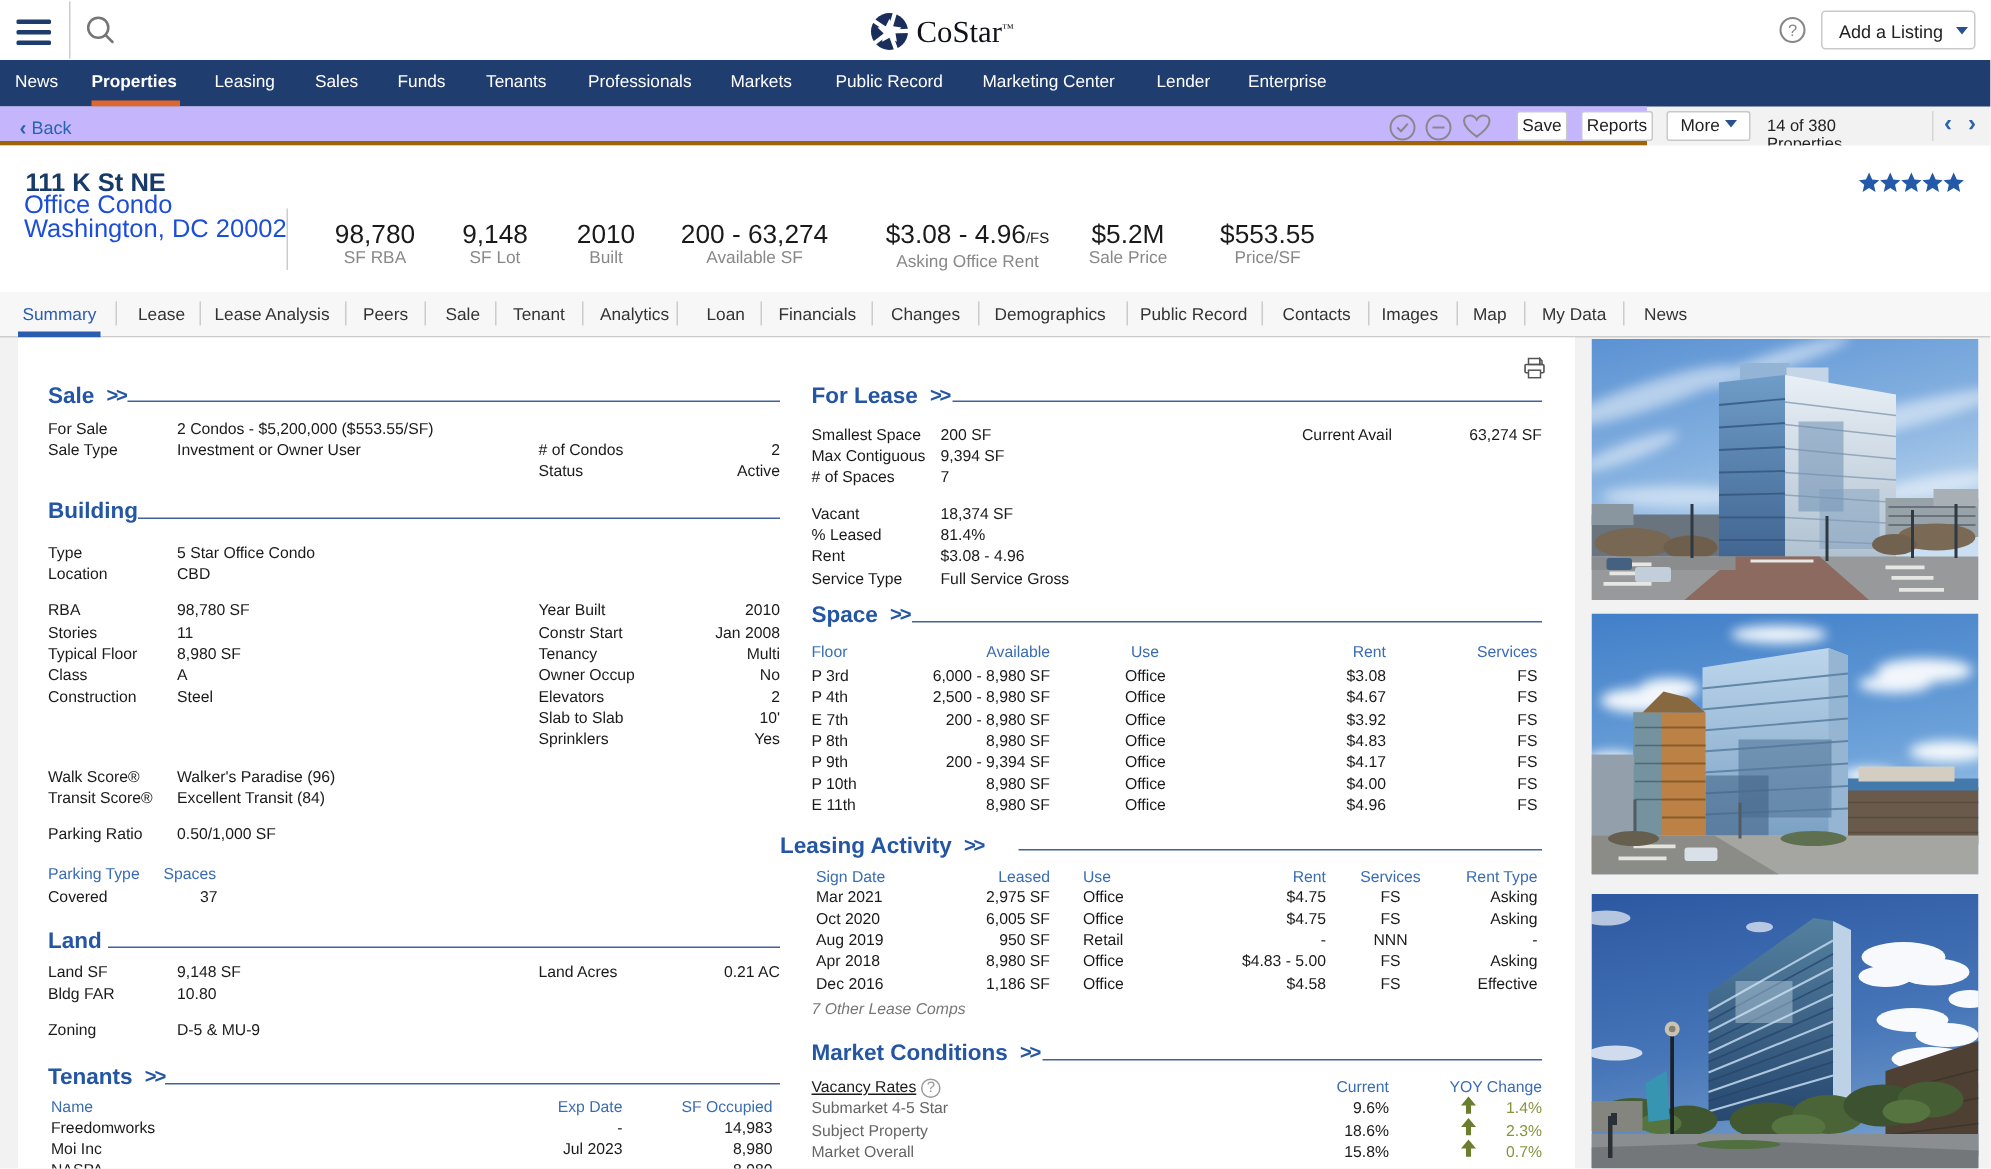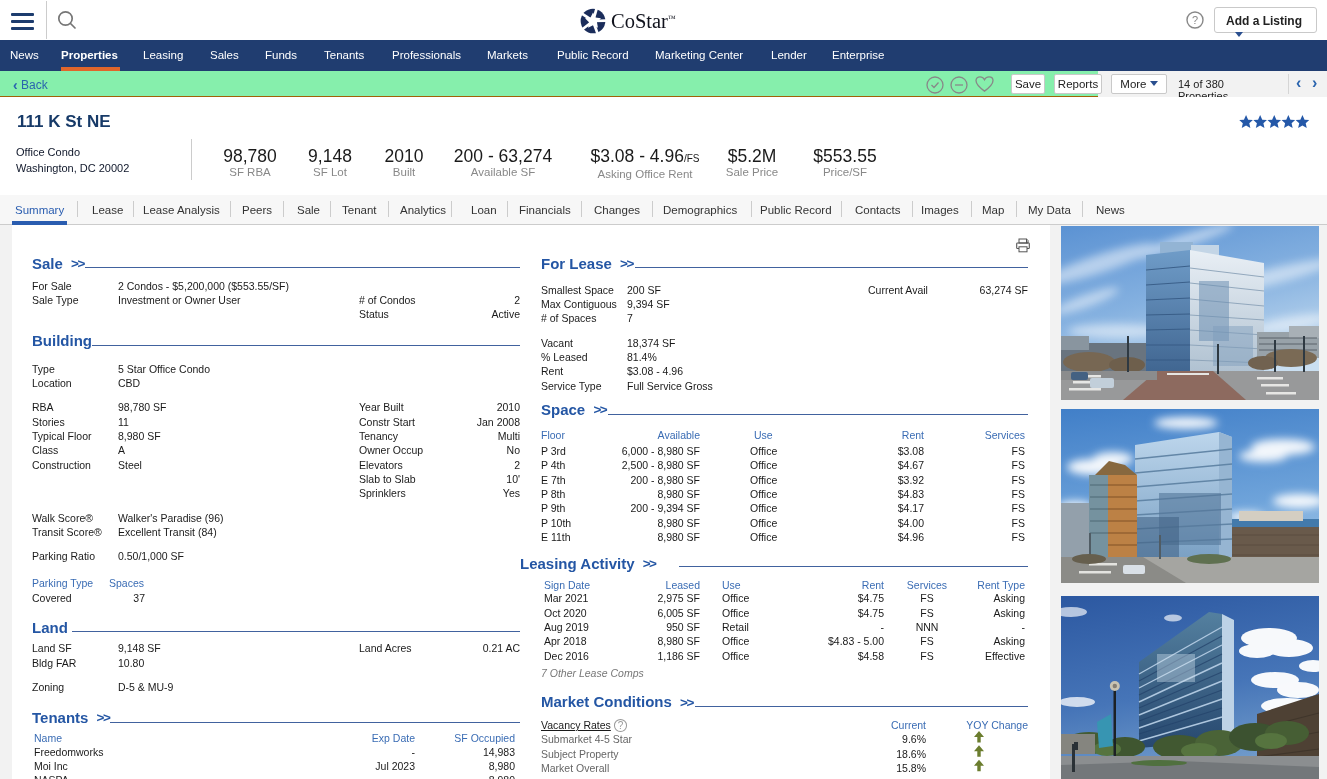--- a/index.html
+++ b/index.html
@@ -5,40 +5,40 @@
 * { margin:0; padding:0; box-sizing:border-box; }
 html,body { width:1327px; height:779px; overflow:hidden; }
 body { font-family:"Liberation Sans", sans-serif; background:#f2f2f2; position:relative; }
 .abs { position:absolute; }
 
 
 #topbar { position:absolute; left:0; top:0; width:1327px; height:40px; background:#fff; }
 #topbar .vdiv { position:absolute; left:46px; top:1px; width:1px; height:38px; background:#ccc; }
 .hamb { position:absolute; left:11px; top:13px; width:23px; height:18px; }
 .hamb div { height:3px; background:#1d3c6e; margin-bottom:4px; border-radius:1px; }
-#addlisting { position:absolute; right:10px; top:7px; width:103px; height:26px; border:1px solid #c9c9c9; border-radius:3px; background:#fff; font-size:12px; color:#222; text-align:left; padding:6px 0 0 11px;font-weight:bold; }
+#addlisting { position:absolute; right:10px; top:7px; width:103px; height:26px; border:1px solid #c9c9c9; border-radius:3px; background:#fff; font-size:12px; color:#222; text-align:left; padding:6px 0 0 11px; }
 #addlisting .caret { display:inline-block; margin-left:9px; vertical-align:2px; width:0; height:0; border-left:4px solid transparent; border-right:4px solid transparent; border-top:5px solid #2a4f8f; }
 
 
 #nav { position:absolute; left:0; top:40px; width:1327px; height:31px; background:#203d70; }
 #nav a { position:absolute; top:9px; color:#fff; font-size:11.5px; text-decoration:none; white-space:nowrap; }
 #nav a.active { font-weight:bold; }
 #nav .orange { position:absolute; left:61px; top:27px; width:59px; height:4px; background:#e0662b; }
 
 
-#toolbar { position:absolute; left:0; top:71px; width:1098px; height:26px; background:#86efac; border-bottom:1px solid #a16207; }
+#toolbar { position:absolute; left:0; top:71px; width:1098px; height:26px; background:#c4b5fd; border-bottom:3px solid #a16207; }
 #back { position:absolute; left:13px; top:6px; color:#2a64ae; font-size:12px; }
 .tbtn { position:absolute; top:3px; height:20px; background:#fff; border:1px solid #c9c9c9; border-radius:2px; font-size:11.5px; color:#222; text-align:center; padding-top:3px; }
 #tcount { position:absolute; top:7px; font-size:11px; color:#222; }
 .tbicon { position:absolute; top:5px; }
 
 
 #phead { position:absolute; left:0; top:97px; width:1327px; height:98px; background:#fff; }
 #ptitle { position:absolute; left:17px; top:15px; font-size:17px; font-weight:bold; color:#173a68; }
-#psub { position:absolute; left:16px; top:48px; font-size:11px; color:#0f172a; line-height:15.5px; }
+#psub { position:absolute; left:16px; top:32px; font-size:17px; color:#1d4ed8; line-height:15.5px; }
 #pvdiv { position:absolute; left:191px; top:42px; width:1px; height:41px; background:#ccc; }
 .stat { position:absolute; top:51px; text-align:center; }
 .stat .n { font-size:17.5px; color:#1a1a1a; line-height:17px; }
 .stat .n .sm { font-size:10px; }
 .stat .l { font-size:11.5px; color:#888; margin-top:1px; }
 
 
 #tabs { position:absolute; left:0; top:195px; width:1327px; height:30px; background:#f7f7f7; border-bottom:1px solid #ccc; }
 #tabs .tab { position:absolute; top:9px; font-size:11.5px; color:#333; white-space:nowrap; }
 #tabs .tab.on { color:#2a5db0; font-weight:normal; }
@@ -309,20 +309,21 @@
   <div class="row bluehead r" style="left:916px;top:493.2px;width:100px">YOY Change</div>
   <div class="row lbl" style="left:529px;top:507.2px;line-height:14.35px;color:#666">Submarket 4-5 Star<br>Subject Property<br>Market Overall</div>
   <div class="row r" style="left:814px;top:507.2px;width:100px;line-height:14.35px">9.6%<br>18.6%<br>15.8%</div>
   <svg class="abs" style="left:959px;top:505px" width="16" height="46" viewBox="0 0 16 46">
     <g fill="#6b7d2e">
         <path id="ar" d="M8 1 L13 7 L9.7 7 L9.7 12.5 L6.3 12.5 L6.3 7 L3 7 Z"></path>
     <use href="#ar" y="14.35"></use>
         <use href="#ar" y="28.7"></use>
       </g>
   </svg>
+  <div class="row grn r" style="left:916px;top:507.2px;width:100px;line-height:14.35px">1.4%<br>2.3%<br>0.7%</div>
 </div>
 
 <div id="photos">
   <svg class="photo" style="top:1px" width="258" height="174" viewBox="0 0 258 174">
     <defs>
       <filter id="bl">
           <feGaussianBlur stdDeviation="4"></feGaussianBlur>
         </filter>
       <linearGradient id="sky1" x1="0" y1="0" x2="0.35" y2="1">
         <stop offset="0" stop-color="#5b92d3"></stop>

